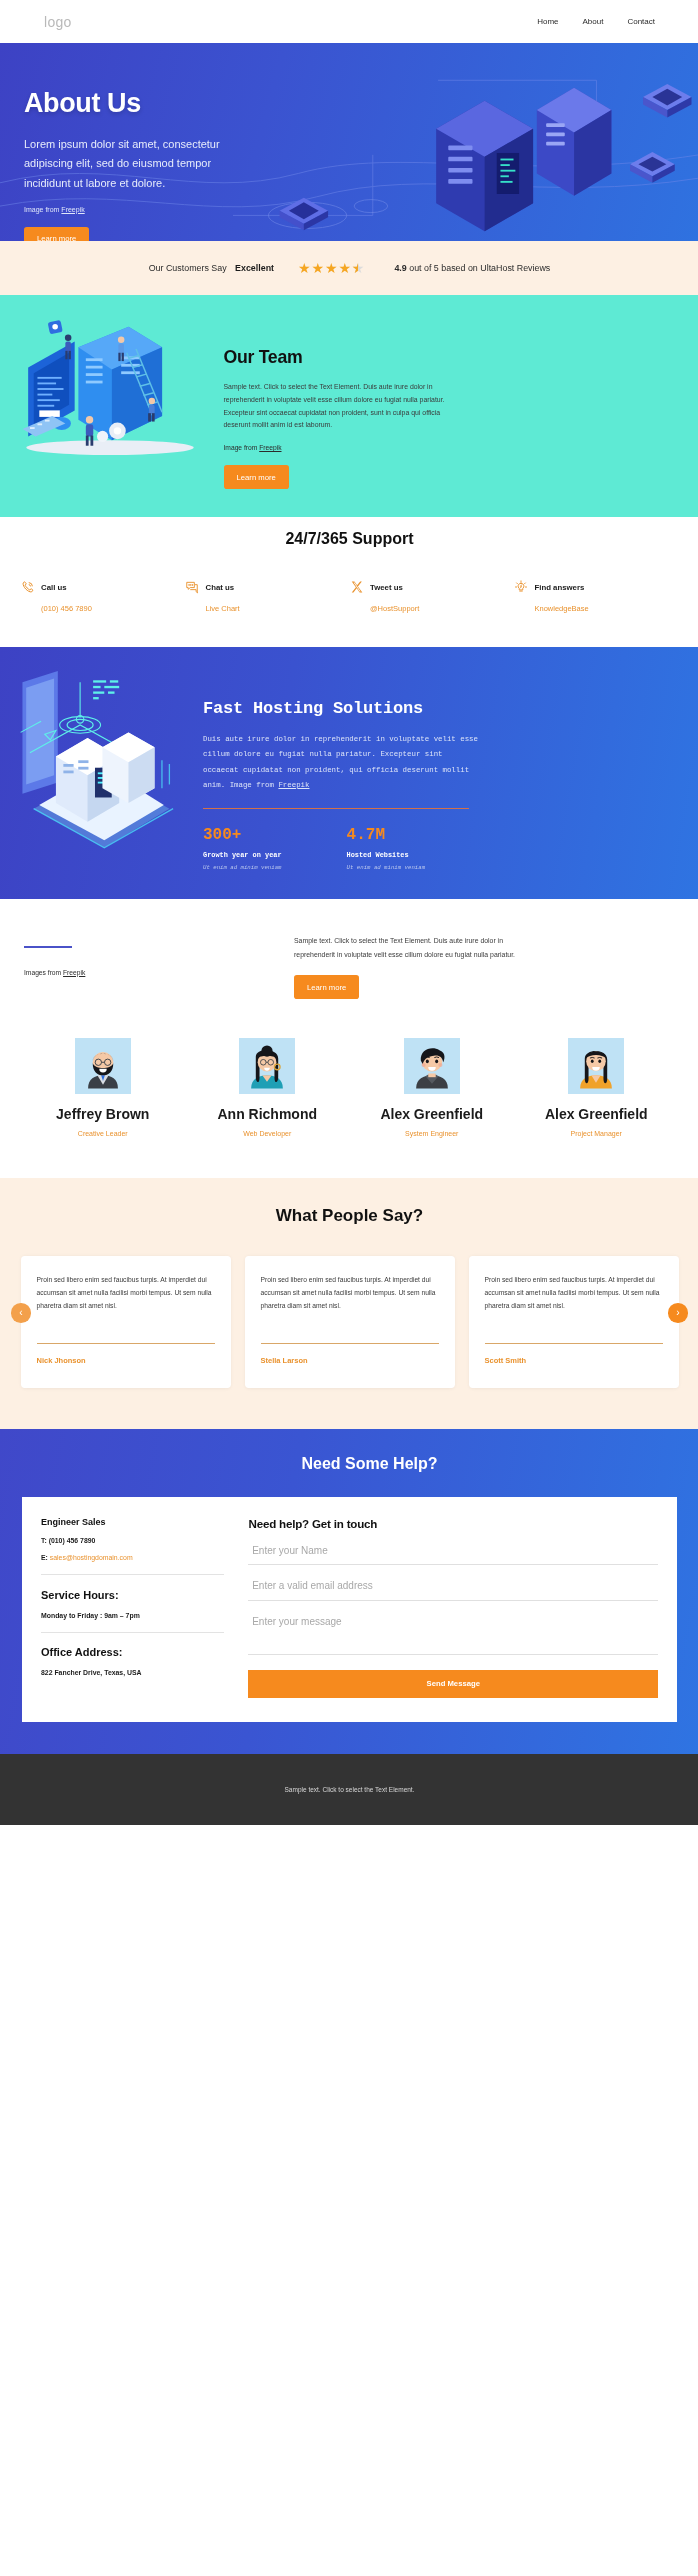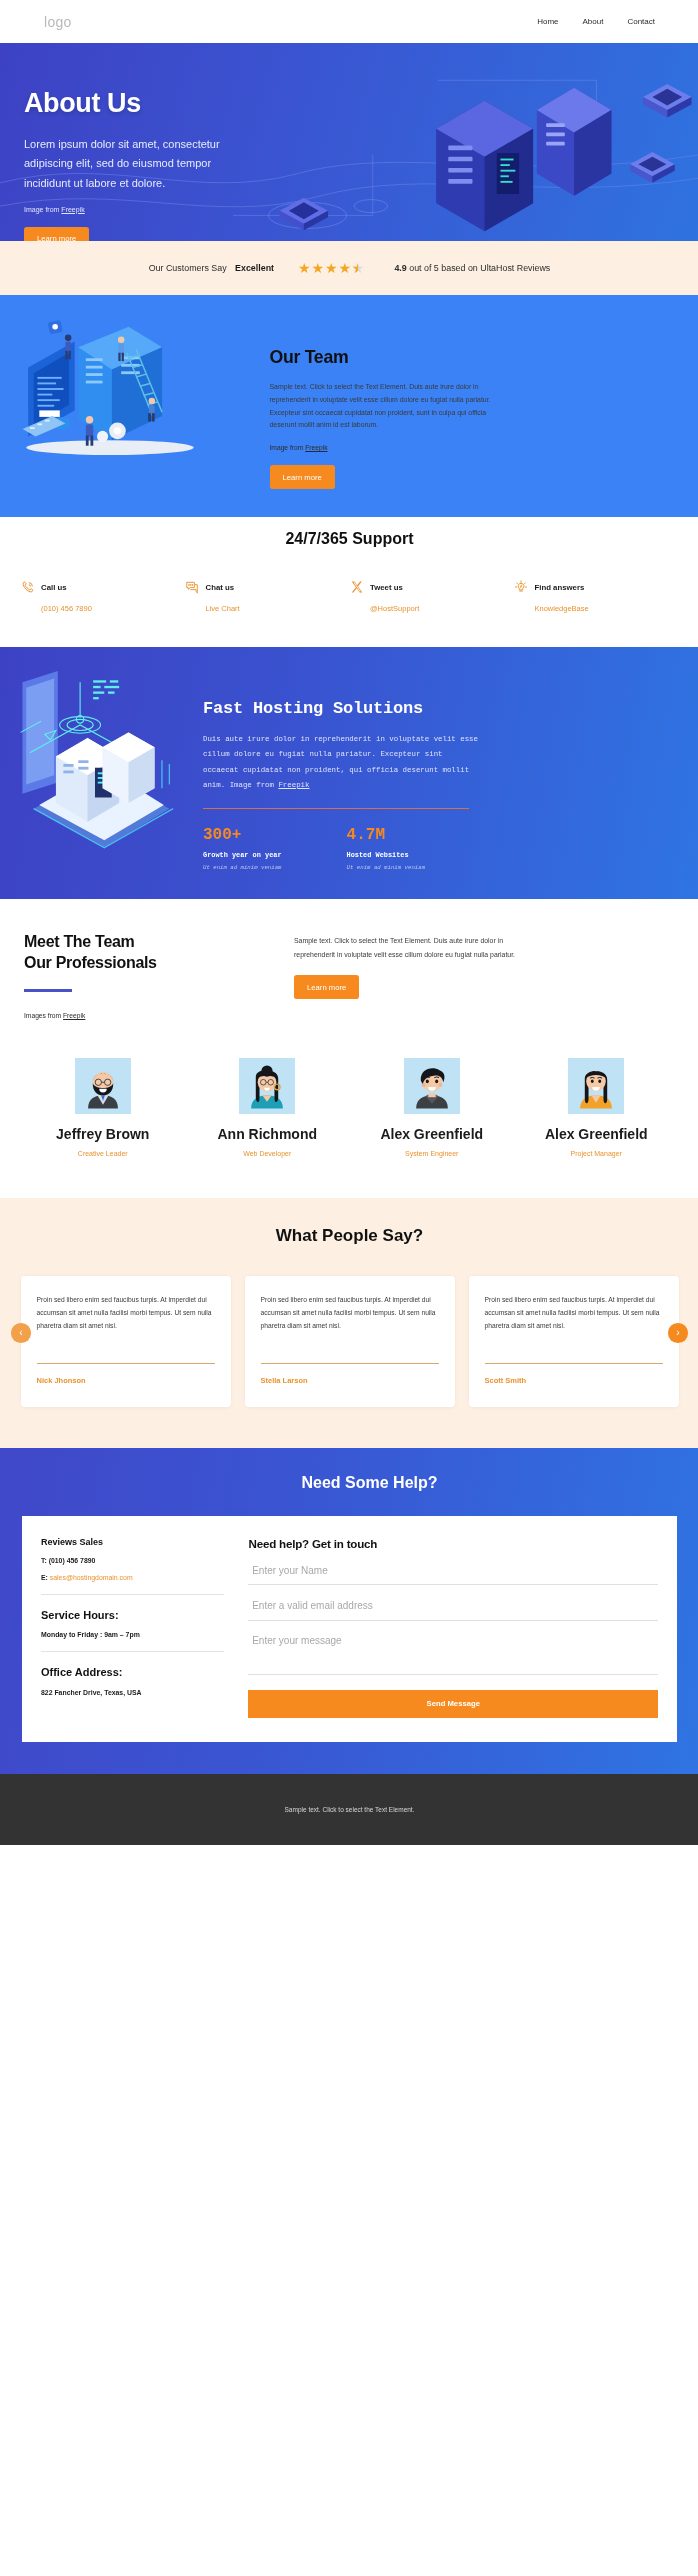--- a/index.html
+++ b/index.html
@@ -54,21 +54,21 @@
   .star { font-size:14px; color:#f5a623; line-height:1; }
   .star.half { position:relative; color:#dcdcdc; }
   .star.half::before {
     content:"\2605"; position:absolute; left:0; top:0; width:52%;
     overflow:hidden; color:#f5a623;
   }
   .rb-score { margin-left:30px; font-size:8.9px; color:#2b2b2b; }
   .rb-score b { font-weight:bold; }
 
   
-  .team-sec { background:#3b82f6; padding:24px 0 28px; display:flex;gap:46px; }
+  .team-sec { background:#5eead4; padding:24px 0 28px; display:flex; }
   .team-art { width:186px; margin-left:17px; flex:none; }
   .team-copy { margin-left:20.5px; width:224px; padding-top:28px; }
   .h2-black { font-size:17.7px; font-weight:bold; letter-spacing:-0.3px; color:#111; }
   .body-sm { margin-top:13px; font-size:6.9px; line-height:1.85; color:#3a3a3a; }
   .credit-sm { margin-top:12px; font-size:6.7px; color:#2b2b2b; }
   .credit-sm u { text-decoration:underline; }
 
   
   .support { background:#fff; padding:13px 0 34px; }
   .support h2 { text-align:center; font-size:16px; font-weight:bold; color:#111; }
@@ -511,24 +511,20 @@
           <div class="stat-num">4.7M</div>
           <div class="stat-lbl">Hosted Websites</div>
           <div class="stat-sub">Ut enim ad minim veniam</div>
         </div>
       </div>
     </div>
   </div>
 
   <div class="meet">
     <div class="meet-left">
-      <div class="meet-h">
-        <div>Meet The Team</div>
-        <div>Our Professionals</div>
-      </div>
       <div class="meet-bar"></div>
       <div class="meet-credit">
         <span>Images from </span><u>Freepik</u>
       </div>
     </div>
     <div class="meet-right">
       <p class="meet-body">Sample text. Click to select the Text Element. Duis aute irure dolor in reprehenderit in voluptate velit esse cillum dolore eu fugiat nulla pariatur.</p>
       <button class="btn-orange">Learn more</button>
     </div>
   </div>
@@ -656,21 +652,21 @@
         <div class="tdivider"></div>
         <div class="tname">Scott Smith</div>
       </div>
     </div>
   </div>
 
   <div class="contact">
     <h2>Need Some Help?</h2>
     <div class="contact-card">
       <div class="cc-left">
-        <div class="cc-h">Reviews Sales</div>
+        <div class="cc-h">Engineer Sales</div>
         <div class="cc-line">T: (010) 456 7890</div>
         <div class="cc-line"><span>E: </span><span class="mail">sales@hostingdomain.com</span></div>
         <div class="cc-hr"></div>
         <div class="cc-h2">Service Hours:</div>
         <div class="cc-line">Monday to Friday : 9am – 7pm</div>
         <div class="cc-hr"></div>
         <div class="cc-h2">Office Address:</div>
         <div class="cc-line">822 Fancher Drive, Texas, USA</div>
       </div>
       <div class="cc-right">

